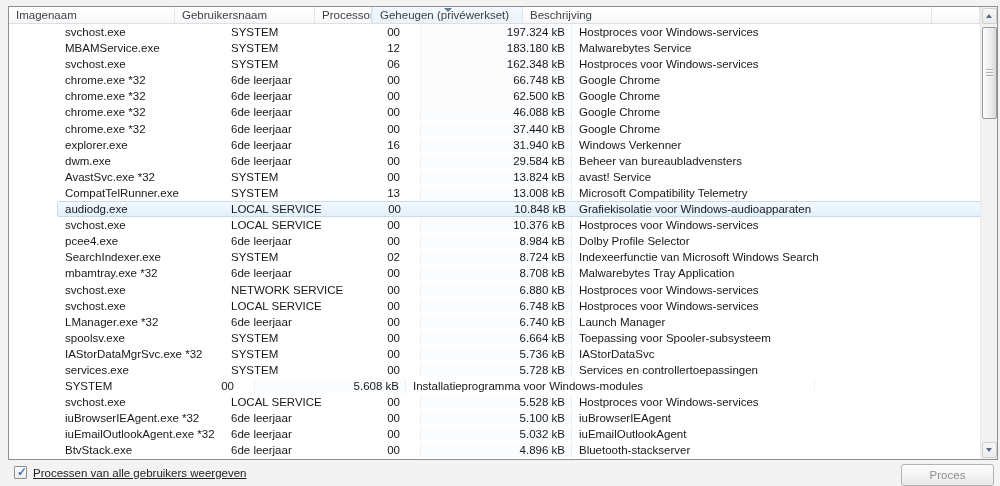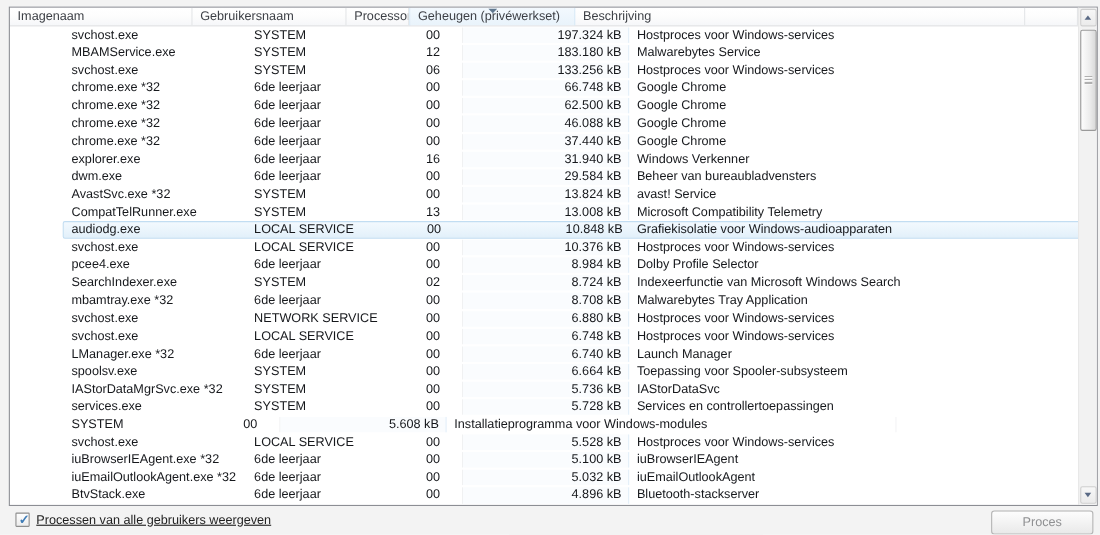--- a/index.html
+++ b/index.html
@@ -113,21 +113,21 @@
             <div class="cell col-user align-left">SYSTEM</div>
             <div class="cell col-cpu align-right">12</div>
             <div class="cell col-memory align-right">183.180 kB</div>
             <div class="cell col-description align-left">Malwarebytes Service</div>
             <div class="cell col-filler"></div>
           </div>
           <div class="row">
             <div class="cell col-image align-left">svchost.exe</div>
             <div class="cell col-user align-left">SYSTEM</div>
             <div class="cell col-cpu align-right">06</div>
-            <div class="cell col-memory align-right">133.256 kB</div>
+            <div class="cell col-memory align-right">162.348 kB</div>
             <div class="cell col-description align-left">Hostproces voor Windows-services</div>
             <div class="cell col-filler"></div>
           </div>
           <div class="row">
             <div class="cell col-image align-left">chrome.exe *32</div>
             <div class="cell col-user align-left">6de leerjaar</div>
             <div class="cell col-cpu align-right">00</div>
             <div class="cell col-memory align-right">66.748 kB</div>
             <div class="cell col-description align-left">Google Chrome</div>
             <div class="cell col-filler"></div>

